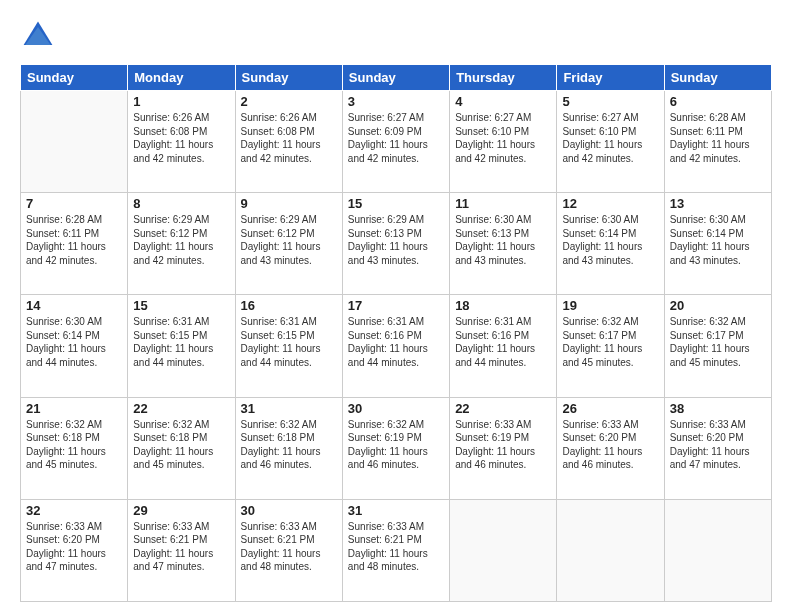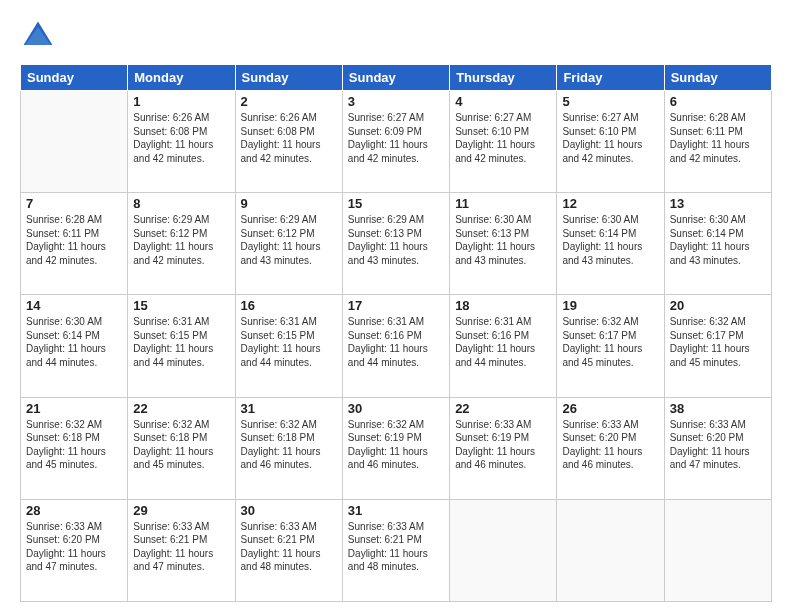--- a/index.html
+++ b/index.html
@@ -239,21 +239,21 @@
             <span class="day-number">26</span>
             <div class="day-info">Sunrise: 6:33 AM<br>Sunset: 6:20 PM<br>Daylight: 11 hours and 46 minutes.</div>
           </td>
           <td>
             <span class="day-number">38</span>
             <div class="day-info">Sunrise: 6:33 AM<br>Sunset: 6:20 PM<br>Daylight: 11 hours and 47 minutes.</div>
           </td>
         </tr>
         <tr>
           <td>
-            <span class="day-number">28</span>
+            <span class="day-number">32</span>
             <div class="day-info">Sunrise: 6:33 AM<br>Sunset: 6:20 PM<br>Daylight: 11 hours and 47 minutes.</div>
           </td>
           <td>
             <span class="day-number">29</span>
             <div class="day-info">Sunrise: 6:33 AM<br>Sunset: 6:21 PM<br>Daylight: 11 hours and 47 minutes.</div>
           </td>
           <td>
             <span class="day-number">30</span>
             <div class="day-info">Sunrise: 6:33 AM<br>Sunset: 6:21 PM<br>Daylight: 11 hours and 48 minutes.</div>
           </td>

